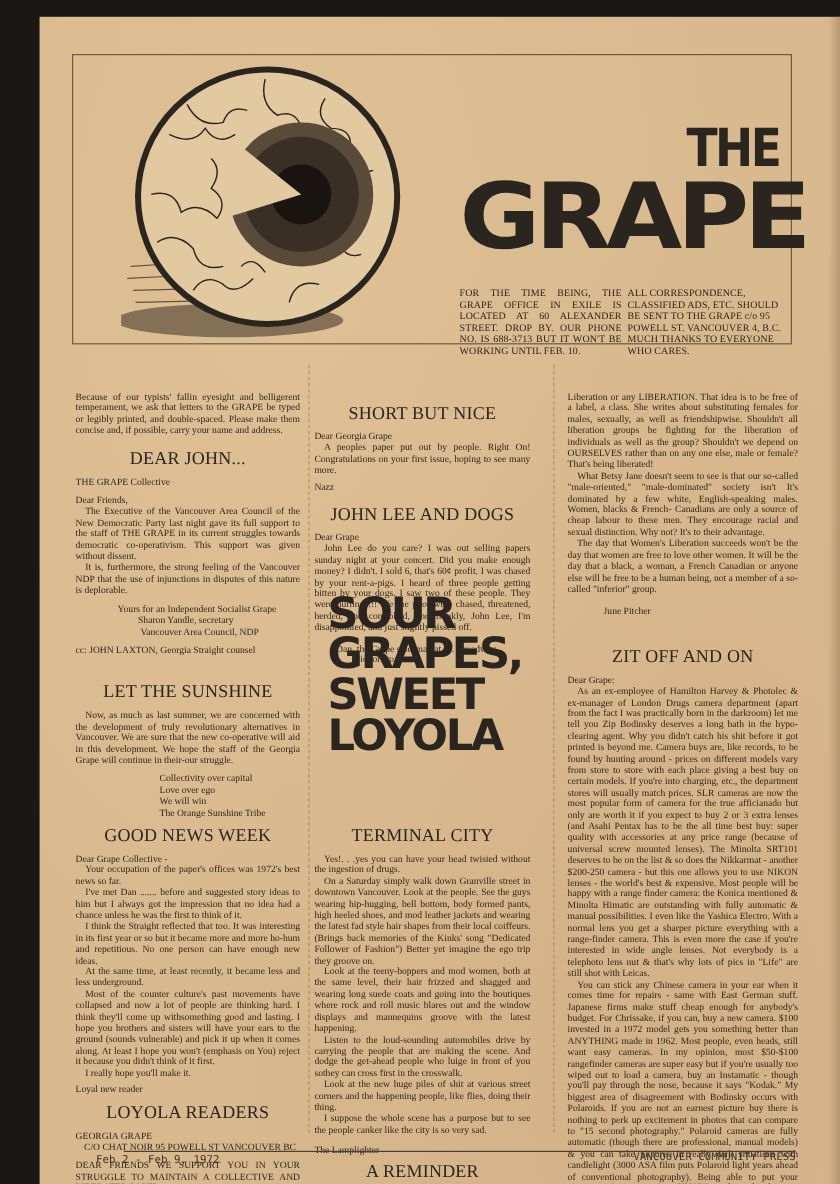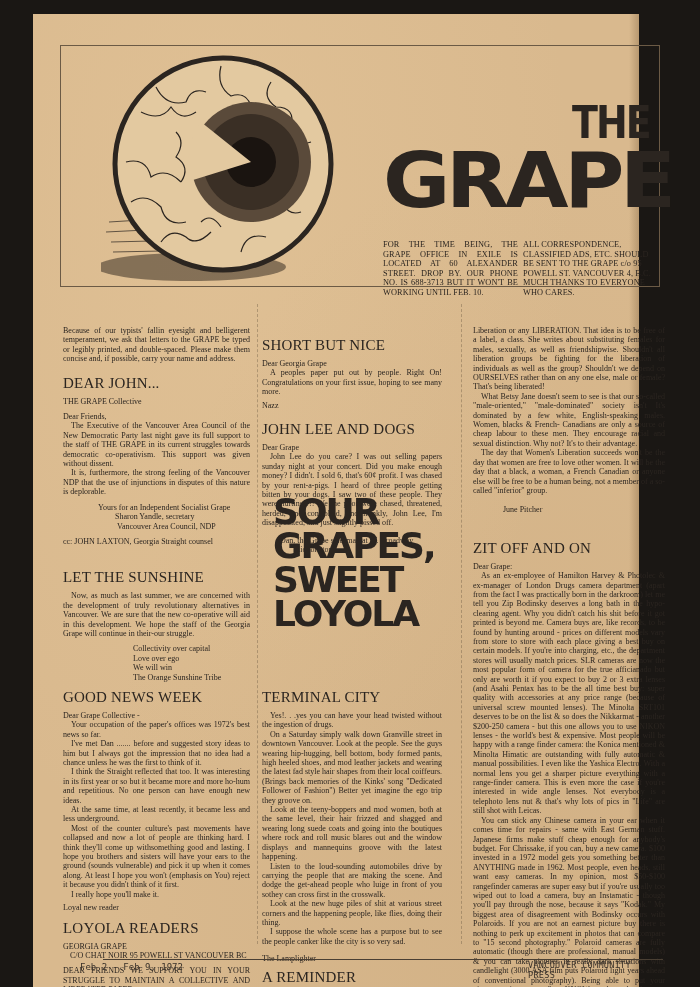--- a/index.html
+++ b/index.html
@@ -1,30 +1,30 @@
 <!DOCTYPE html>
 <html><head>
 <meta charset="utf-8">
 <style>
   html,body{margin:0;padding:0;}
   body{width:700px;height:987px;background:#1a1714;position:relative;overflow:hidden;font-family:"Liberation Serif","DejaVu Serif",serif;color:#2b2520;}
-  .page{position:absolute;left:33px;top:14px;width:606px;height:973px;background:#d9b98e;
+  .page{position:absolute;left:33px;top:14px;width:667px;height:973px;background:#d9b98e;
     background-image:radial-gradient(ellipse at 30% 20%,rgba(235,205,160,.35),transparent 60%),radial-gradient(ellipse at 80% 90%,rgba(190,155,110,.25),transparent 60%);}
   .page-edge{position:absolute;right:0;top:0;width:10px;height:100%;background:linear-gradient(90deg,rgba(0,0,0,0),rgba(120,90,55,.35));}
   .masthead{position:absolute;left:27px;top:31px;width:598px;height:240px;border:1px solid #6b5a45;}
   .eyeball{position:absolute;left:40px;top:6px;width:250px;height:235px;}
   .title-the{position:absolute;left:511px;top:58px;font-family:"DejaVu Sans",sans-serif;font-weight:900;font-size:38px;letter-spacing:-2px;color:#2b2520;transform:scaleY(1.15);line-height:1;}
   .title-grape{position:absolute;left:322px;top:97px;font-family:"DejaVu Sans",sans-serif;font-weight:900;font-size:76px;letter-spacing:-4px;color:#2b2520;line-height:1;transform:scaleX(1.08);transform-origin:left;}
   .notice{position:absolute;font-size:8.3px;line-height:9.6px;text-align:justify;letter-spacing:.1px;}
   .notice.l{left:322px;top:194px;width:135px;}
   .notice.r{left:462px;top:194px;width:135px;text-align:left;}
   .col{position:absolute;font-size:8px;line-height:9.4px;text-align:justify;margin-top:36px;}
   .col p{margin:0;text-indent:8px;}
   .col p.ni{text-indent:0;}
-  .hd{font-size:15px;text-align:left;margin:8px 0 6px;letter-spacing:.2px;line-height:1;}
+  .hd{font-size:15px;text-align:center;margin:8px 0 6px;letter-spacing:.2px;line-height:1;}
   .sig{text-align:left;margin:4px 0;}
   .sigblock{margin:6px 0 6px 55px;}
   .c1{left:30px;top:276px;width:187px;}
   .c2{left:229px;top:288px;width:180px;}
   .c3{left:440px;top:276px;width:192px;}
   .sour{position:absolute;left:240px;top:481px;width:170px;font-family:"DejaVu Sans",sans-serif;font-weight:900;font-size:36px;line-height:34px;letter-spacing:-2px;}
   .sour div{white-space:nowrap;}
   .c2b{left:229px;top:640px;width:180px;}
   .footer-line{position:absolute;left:70px;top:945px;width:560px;border-top:1px solid #4a3f33;}
   .foot-date{position:absolute;left:47px;top:948px;font-family:"DejaVu Sans Mono",monospace;font-size:9px;color:#3a322a;}

